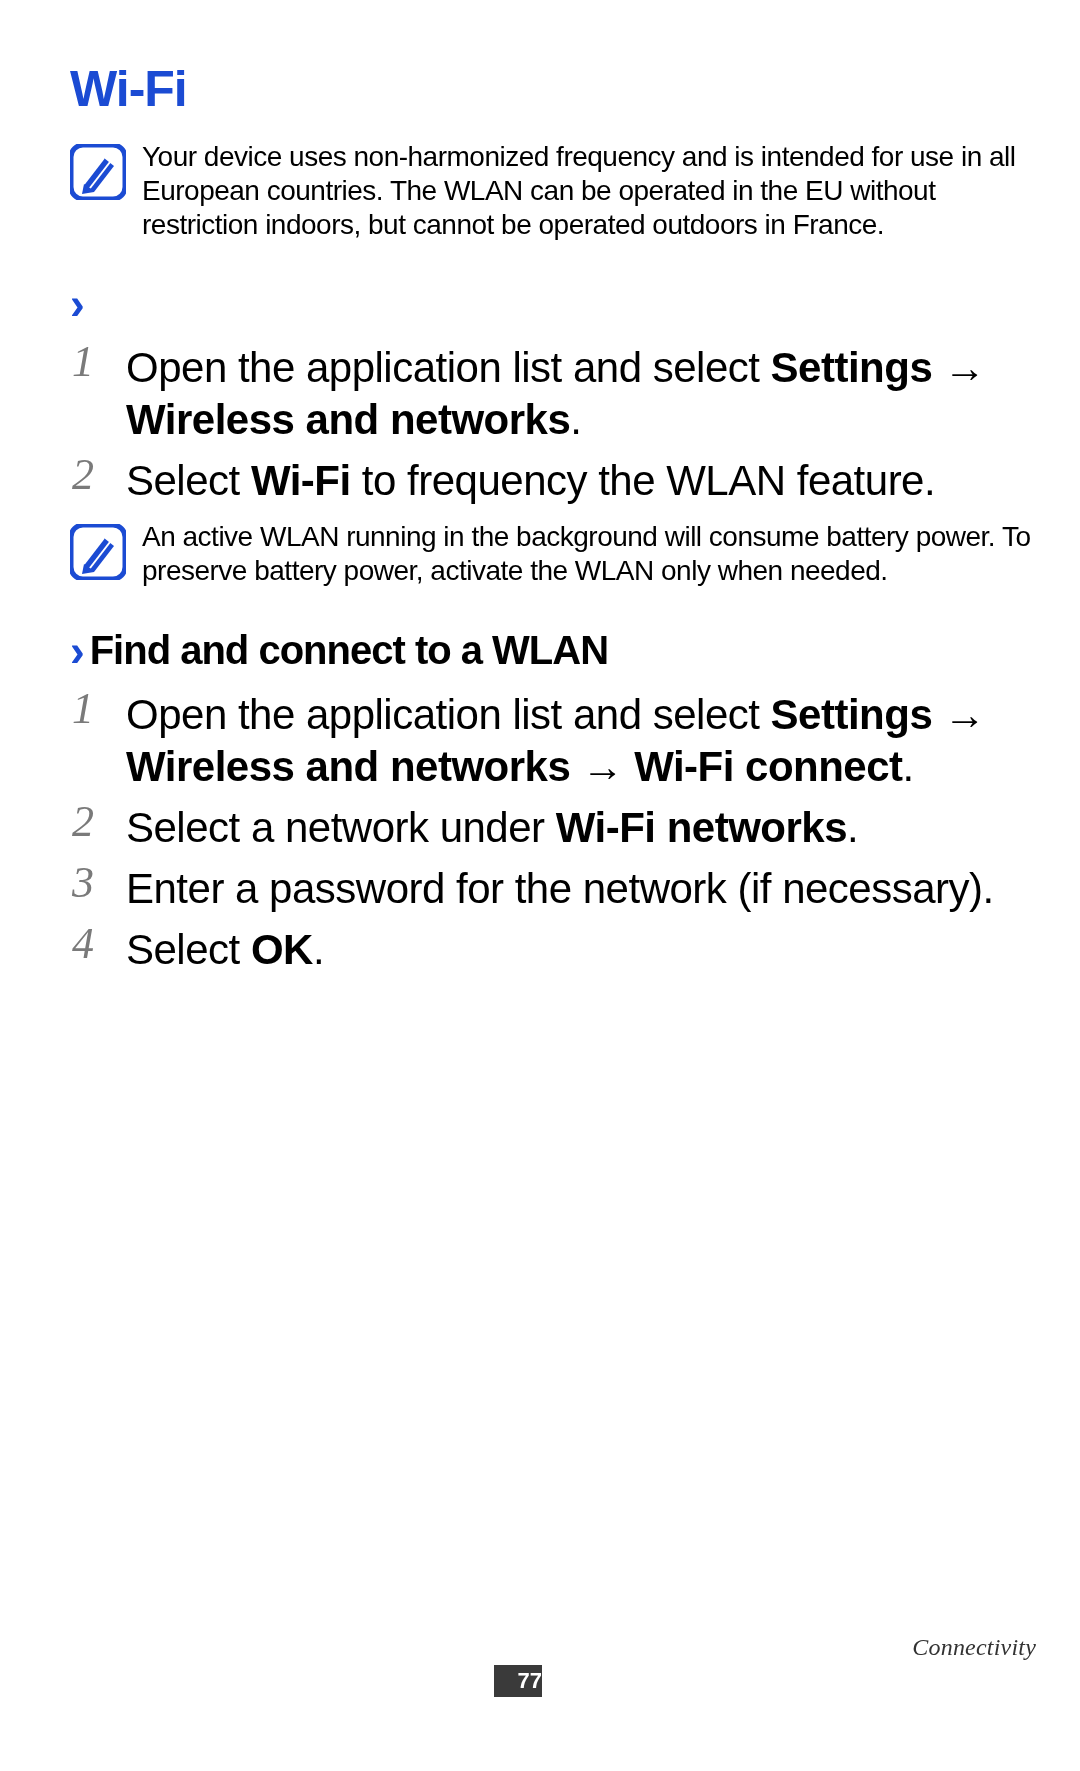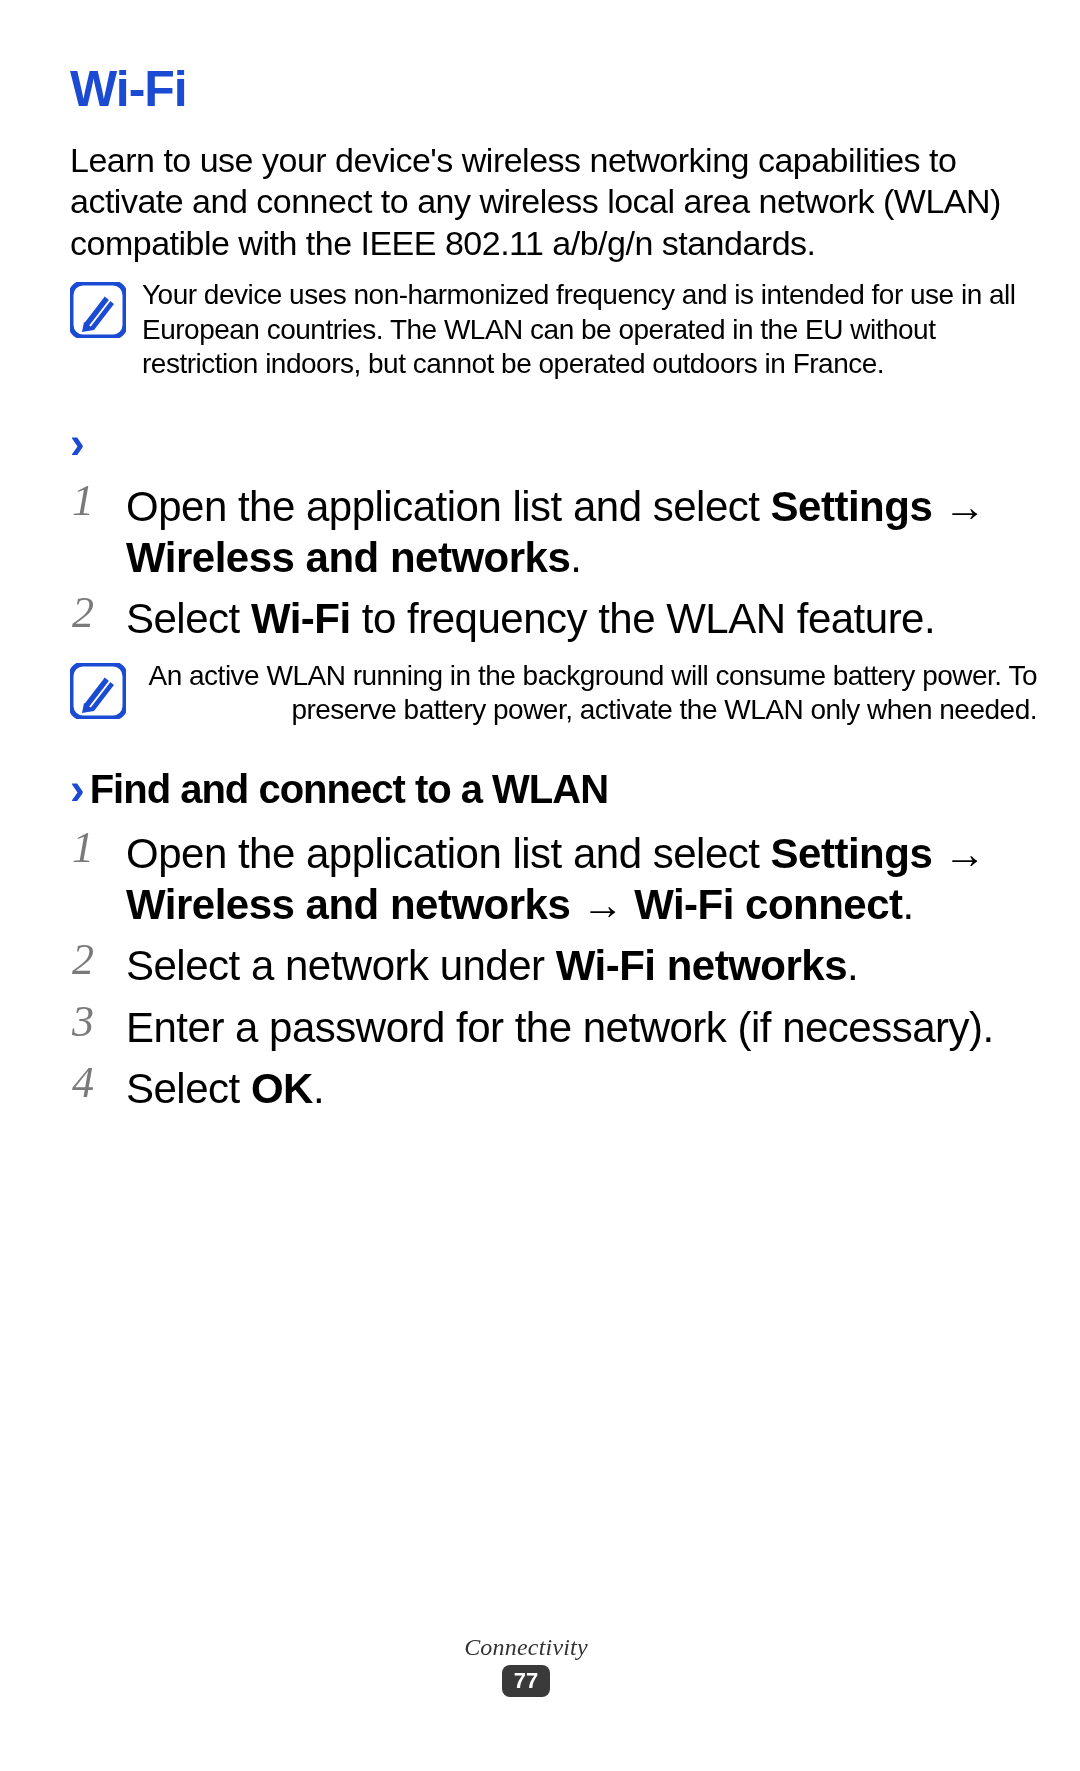--- a/index.html
+++ b/index.html
@@ -12,32 +12,31 @@
   .note-icon svg { width: 56px; height: 56px; display: block; }
   .note-text { font-size: 28px; line-height: 1.22; letter-spacing: -0.5px; flex: 1; }
   .sub-heading { display: flex; align-items: center; font-size: 40px; font-weight: 700; letter-spacing: -1px; margin-top: 40px; margin-bottom: 14px; }
   .chevron { color: #1b4bd3; font-weight: 700; font-size: 44px; margin-right: 6px; line-height: 1; }
   .step { display: flex; align-items: flex-start; margin-bottom: 8px; }
   .step-num { flex: 0 0 56px; color: #7a7a7a; font-style: italic; font-family: Georgia, "Times New Roman", serif; font-size: 44px; line-height: 1; text-align: left; padding-left: 2px; padding-top: 0px; }
   .step-text { flex: 1; font-size: 42px; line-height: 1.22; letter-spacing: -0.5px; padding-top: 2px; }
   .step-text .sub { margin-top: 2px; }
   b { font-weight: 700; }
   .arrow { font-weight: 400; }
-  .footer { position: absolute; left: 8px; bottom: 74px; width: 1036px; text-align: center; }
+  .footer { position: absolute; left: 0; bottom: 74px; width: 1036px; text-align: right; }
   .footer-label { font-style: italic; font-size: 24px; color: #333; font-family: Georgia, "Times New Roman", serif; letter-spacing: 0.2px; }
-  .page-badge { margin: 4px auto 0 auto; width: 48px; height: 32px; background: #3a3a3a; border-radius: 8px; color: #fff; font-size: 22px; line-height: 32px; font-weight: 600; }
+  .page-badge { margin: 4px auto 0 auto; width: 48px; height: 32px; background: #3a3a3a; border-radius: 0; color: #fff; font-size: 22px; line-height: 32px; font-weight: 600; }
 </style>
 </head>
 <body>
 
 <div class="page">
 
   <h1 class="title">Wi-Fi</h1>
 
-  <p class="para">Learn to use your device's wireless networking capabilities to activate and connect to any wireless local area network (WLAN) compatible with the IEEE 802.11 a/b/g/n standards.</p>
 
   <div class="note-block">
     <span class="note-icon">
       <svg viewBox="0 0 56 56">
         <rect x="1" y="1" width="54" height="54" rx="12" ry="12" fill="none" stroke="#1b4bd3" stroke-width="5"></rect>
         <path d="M14 40 L34 14 L44 22 L24 48 L12 50 Z" fill="#1b4bd3"></path>
         <path d="M14 40 L34 14" stroke="#fff" stroke-width="2" fill="none"></path>
         <path d="M20 44 L40 18" stroke="#fff" stroke-width="2" fill="none"></path>
       </svg>
     </span>
@@ -55,21 +54,21 @@
     </div>
   </div>
 
   <div class="step">
     <div class="step-num">2</div>
     <div class="step-text">
       <span>Select </span><b>Wi-Fi</b><span> to frequency the WLAN feature.</span>
     </div>
   </div>
 
-  <div class="note-block" style="margin-left:0;text-align:right;">
+  <div class="note-block" style="margin-left:0;">
     <span class="note-icon">
       <svg viewBox="0 0 56 56">
         <rect x="1" y="1" width="54" height="54" rx="12" ry="12" fill="none" stroke="#1b4bd3" stroke-width="5"></rect>
         <path d="M14 40 L34 14 L44 22 L24 48 L12 50 Z" fill="#1b4bd3"></path>
         <path d="M14 40 L34 14" stroke="#fff" stroke-width="2" fill="none"></path>
         <path d="M20 44 L40 18" stroke="#fff" stroke-width="2" fill="none"></path>
       </svg>
     </span>
     <div class="note-text">An active WLAN running in the background will consume battery power. To preserve battery power, activate the WLAN only when needed.</div>
   </div>

